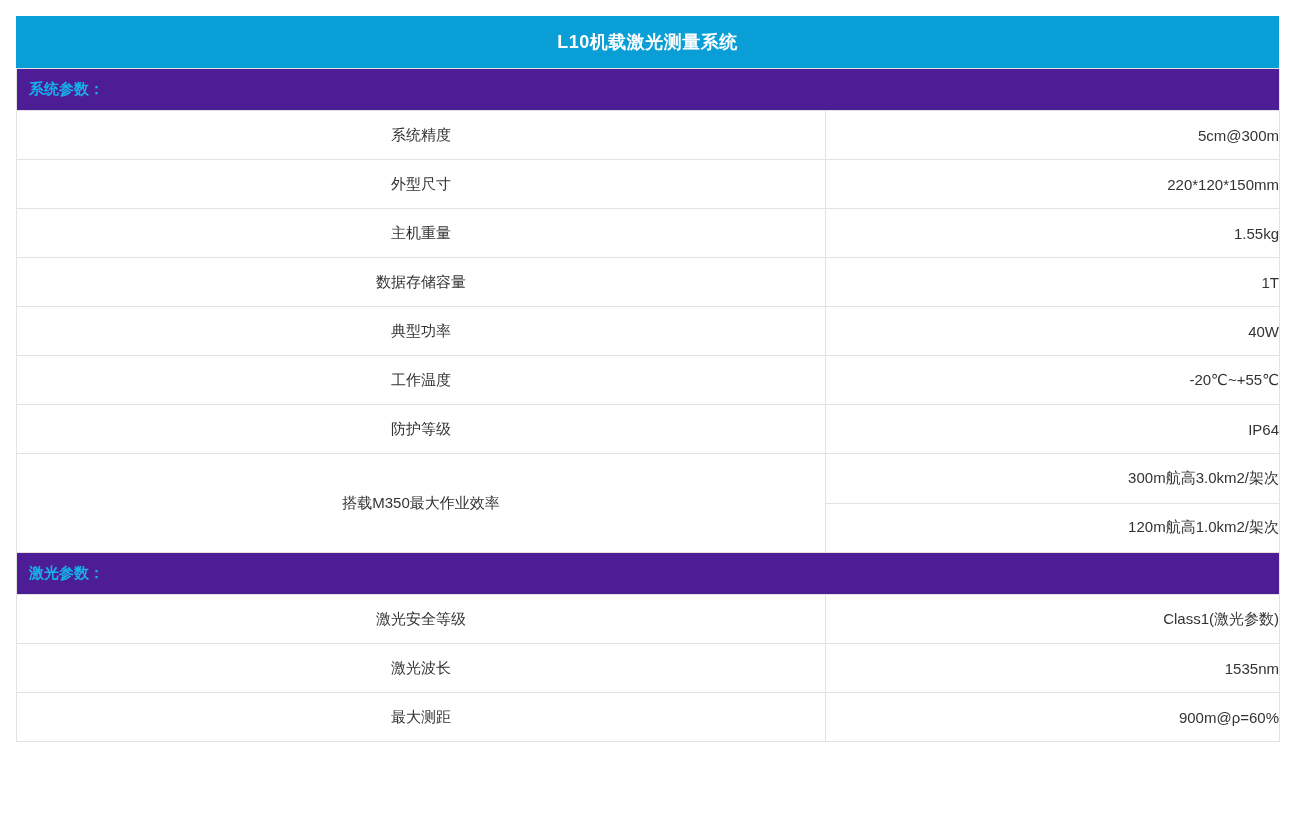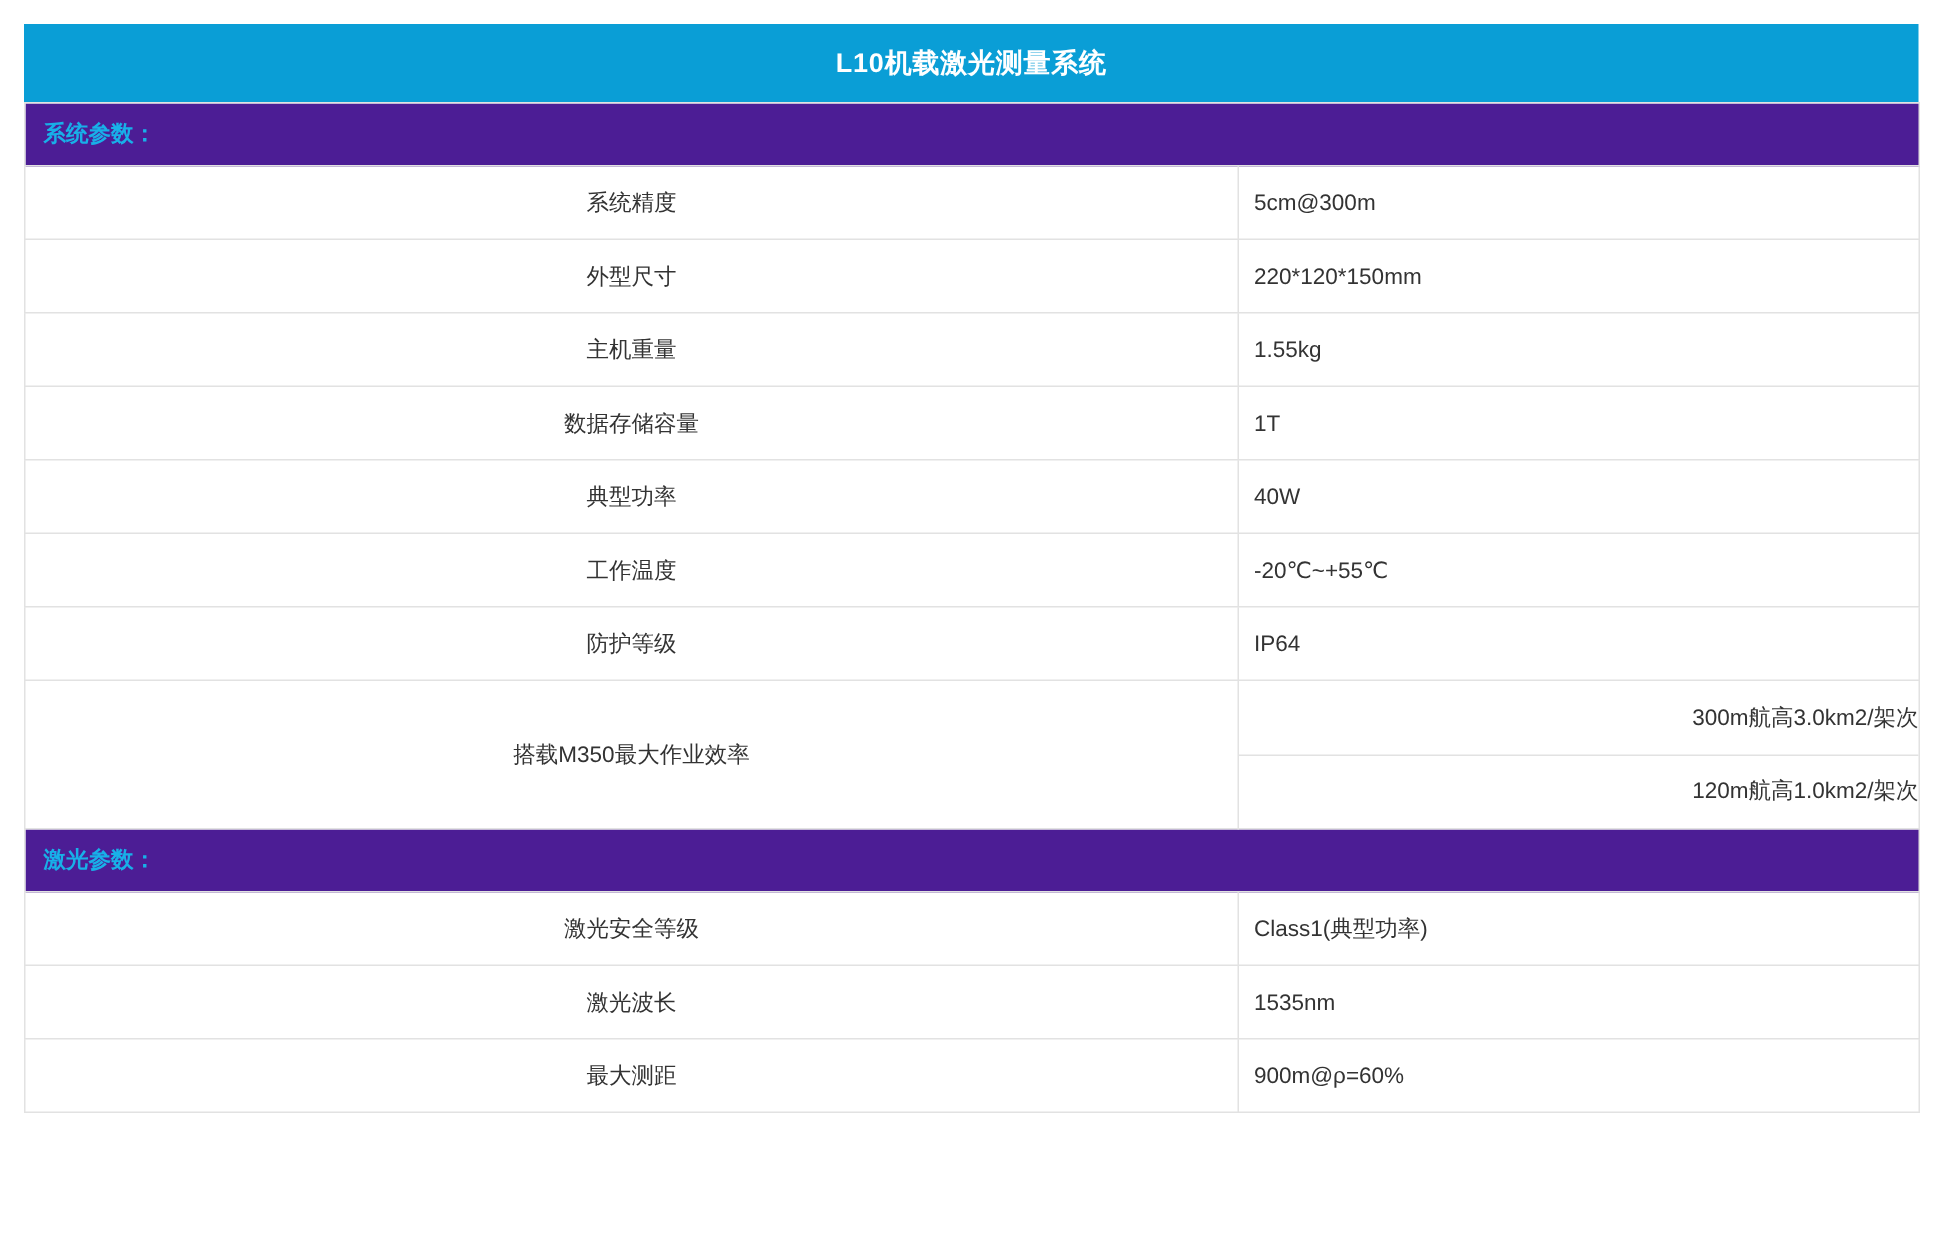--- a/index.html
+++ b/index.html
@@ -51,21 +51,21 @@
   td.param-name {
     width: 809px;
     text-align: center;
     height: 49px;
     padding: 6px 10px;
     color: #333333;
     border-radius: 13px;
   }
   td.param-value {
     width: 454px;
-    text-align: left;
+    text-align: right;
     height: 49px;
     padding: 6px 0 6px 10px;
     color: #333333;
   }
   td.multi-host {
     padding: 0;
     vertical-align: top;
     border: 1px solid #e2e2e2;
   }
   table.inner {
@@ -155,21 +155,21 @@
           </table>
         </td>
       </tr>
 
       <tr class="section-row">
         <td colspan="2">激光参数：</td>
       </tr>
 
       <tr>
         <td class="param-name">激光安全等级</td>
-        <td class="param-value">Class1(典型功率)</td>
+        <td class="param-value">Class1(激光参数)</td>
       </tr>
       <tr>
         <td class="param-name">激光波长</td>
         <td class="param-value">1535nm</td>
       </tr>
       <tr>
         <td class="param-name">最大测距</td>
         <td class="param-value">900m@ρ=60%</td>
       </tr>
 

